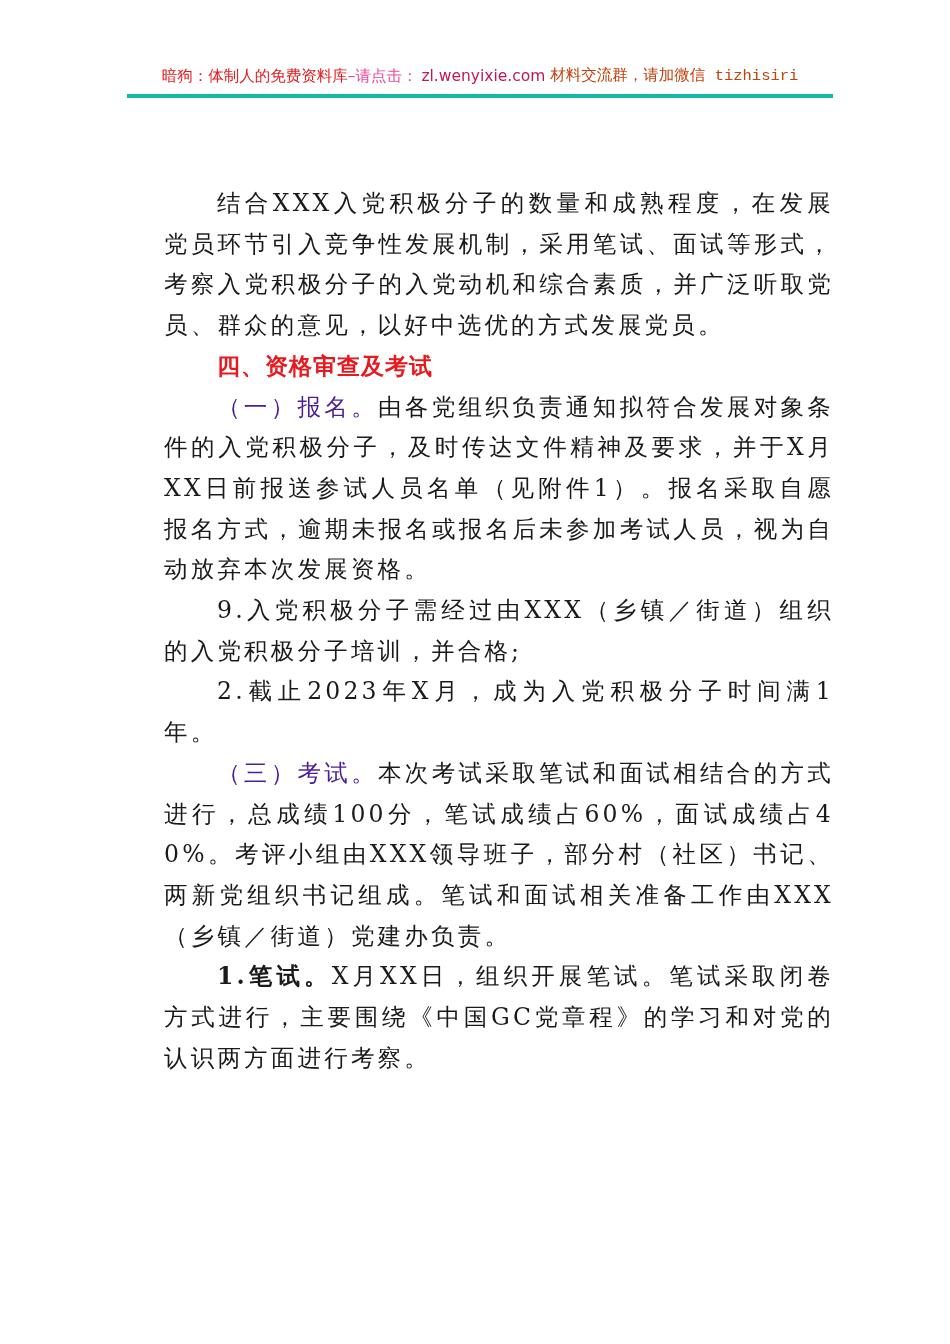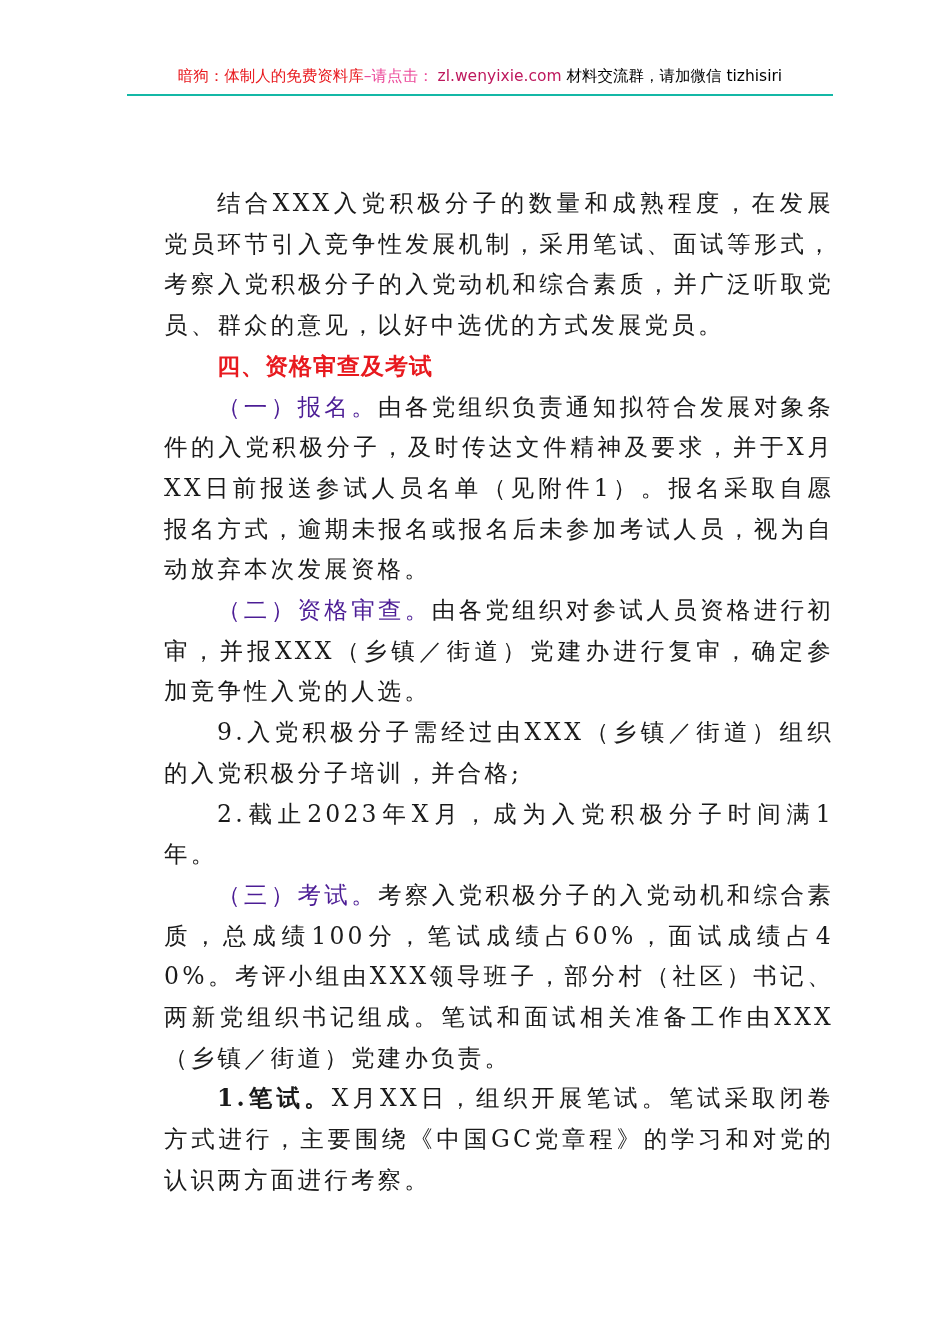--- a/index.html
+++ b/index.html
@@ -14,33 +14,33 @@
       overflow: hidden;
       font-family: "DejaVu Serif", "Liberation Serif", serif;
       color: #1a1a1a;
     }
     .header {
       position: absolute;
       left: 127px;
       top: 66px;
       width: 706px;
       height: 28px;
-      border-bottom: 2px solid #14b8a6;
+      border-bottom: 4px solid #14b8a6;
       display: flex;
       align-items: flex-start;
       justify-content: center;
       font-family: "DejaVu Sans", "Liberation Sans", sans-serif;
       font-size: 15.5px;
       line-height: 20px;
       white-space: nowrap;
     }
     .header .red { color: #e8191e; }
     .header .dark { color: #ec4899; }
     .header .blue { color: #be185d; margin-left: 4px; }
-    .header .tail { color: #000000; margin-left: 5px; }
+    .header .tail { color: #c2410c; margin-left: 5px; font-family: Liberation Mono, monospace; }
 
     .content {
       position: absolute;
       left: 128px;
       top: 183px;
       width: 706px;
     }
     p {
       margin: 0;
       font-size: 23.5px;
@@ -81,32 +81,29 @@
   </p>
 
   <p class="indent">
     <span class="h-red">四、资格审查及考试</span>
   </p>
 
   <p class="indent">
     <span class="sub-blue">（一）报名。</span><span>由各党组织负责通知拟符合发展对象条件的入党积极分子，及时传达文件精神及要求，并于X月XX日前报送参试人员名单（见附件1）。报名采取自愿报名方式，逾期未报名或报名后未参加考试人员，视为自动放弃本次发展资格。</span>
   </p>
 
-  <p class="indent">
-    <span class="sub-blue">（二）资格审查。</span><span>由各党组织对参试人员资格进行初审，并报XXX（乡镇／街道）党建办进行复审，确定参加竞争性入党的人选。</span>
-  </p>
 
   <p class="indent">
     <span>9.入党积极分子需经过由XXX（乡镇／街道）组织的入党积极分子培训，并合格;</span>
   </p>
 
   <p class="indent">
     <span>2.截止2023年X月，成为入党积极分子时间满1年。</span>
   </p>
 
   <p class="indent">
-    <span class="sub-blue">（三）考试。</span><span>考察入党积极分子的入党动机和综合素质，总成绩100分，笔试成绩占60%，面试成绩占40%。考评小组由XXX领导班子，部分村（社区）书记、两新党组织书记组成。笔试和面试相关准备工作由XXX（乡镇／街道）党建办负责。</span>
+    <span class="sub-blue">（三）考试。</span><span>本次考试采取笔试和面试相结合的方式进行，总成绩100分，笔试成绩占60%，面试成绩占40%。考评小组由XXX领导班子，部分村（社区）书记、两新党组织书记组成。笔试和面试相关准备工作由XXX（乡镇／街道）党建办负责。</span>
   </p>
 
   <p class="indent">
     <span class="bold-lead">1.笔试。</span><span>X月XX日，组织开展笔试。笔试采取闭卷方式进行，主要围绕《中国GC党章程》的学习和对党的认识两方面进行考察。</span>
   </p>
 </div>
 
 </body></html>

